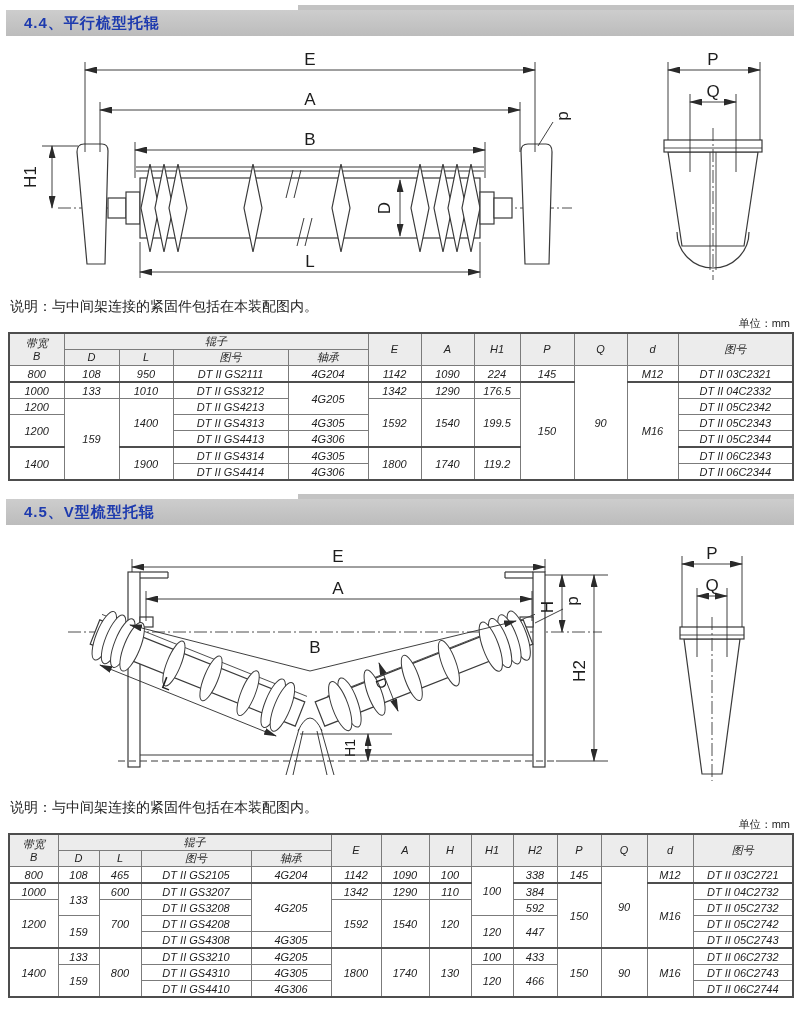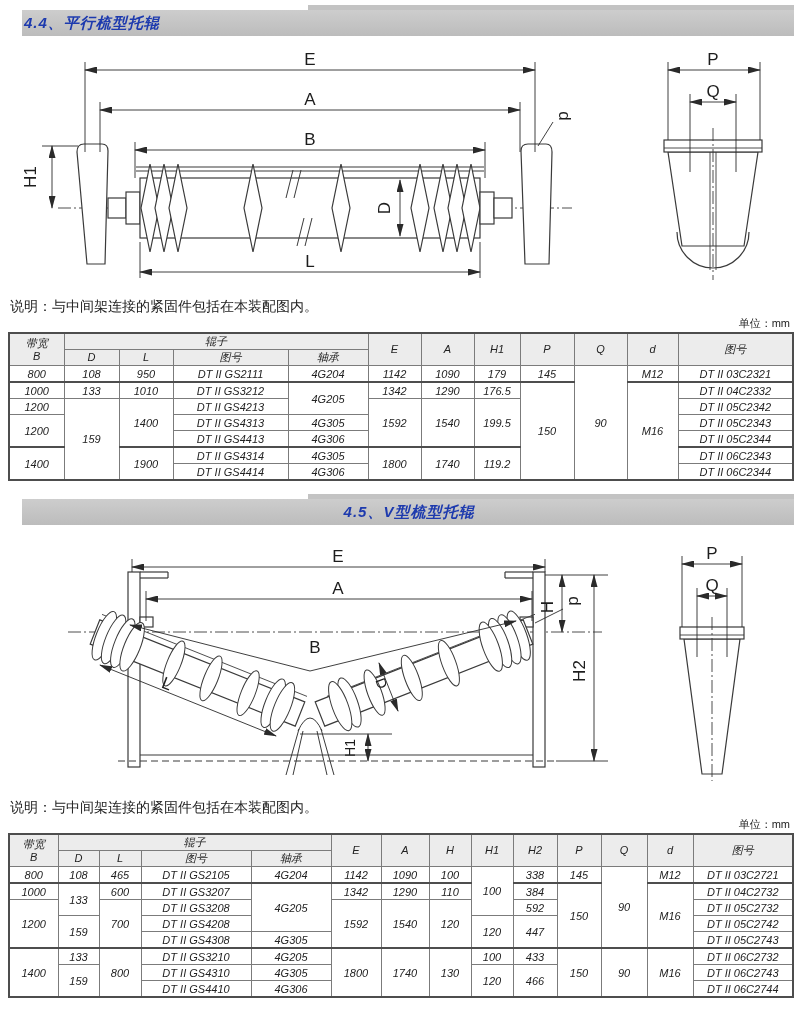--- a/index.html
+++ b/index.html
@@ -1,19 +1,19 @@
 <!DOCTYPE html>
 <html><head>
 <meta charset="utf-8">
 <style>
   html,body{margin:0;padding:0;background:#fff;}
   .page{width:800px;height:1021px;margin:0 auto;background:#fff;overflow:hidden;
         font-family:"Liberation Sans","DejaVu Sans",sans-serif;color:#222;}
-  .secbar{position:relative;margin:10px 6px 4px 22px;height:26px;line-height:26px;
-          background:linear-gradient(#cdcdcd,#bcbcbc);padding-left:2px;font-style:italic;}
+  .secbar{position:relative;margin:10px 6px 4px 6px;height:26px;line-height:26px;
+          background:linear-gradient(#cdcdcd,#bcbcbc);padding-left:18px;}
   .secbar .step{position:absolute;top:-5px;left:37%;right:0;height:5px;background:#c3c3c3;}
   .sec-title{color:#1d3aae;font-weight:bold;font-size:15px;letter-spacing:1px;}
   .drawwrap{width:800px;}
   svg{display:block;}
   .noteline{font-size:14px;margin:2px 10px 0 10px;}
   .unitline{font-size:11px;text-align:right;margin:0 10px 1px 12px;}
   .tblhost{margin:0 8px;}
   table{border-collapse:collapse;table-layout:fixed;width:784px;border:2px solid #4d4d4d;
         font-size:11px;font-style:italic;}
   th,td{border:1px solid #7b7b7b;text-align:center;padding:0 1px;height:15px;
@@ -173,21 +173,21 @@
         </thead>
         <tbody>
           <tr>
             <td>800</td>
             <td>108</td>
             <td>950</td>
             <td>DT II GS2111</td>
             <td>4G204</td>
             <td>1142</td>
             <td>1090</td>
-            <td>179</td>
+            <td>224</td>
             <td>145</td>
             <td rowspan="7">90</td>
             <td>M12</td>
             <td>DT II 03C2321</td>
           </tr>
           <tr class="thick">
             <td>1000</td>
             <td>133</td>
             <td>1010</td>
             <td>DT II GS3212</td>
@@ -232,21 +232,21 @@
           </tr>
           <tr>
             <td>DT II GS4414</td>
             <td>4G306</td>
             <td>DT II 06C2344</td>
           </tr>
         </tbody>
       </table>
     </div>
 
-  <div class="secbar" style="margin-top:18px;text-align:center;">
+  <div class="secbar" style="margin-top:18px;">
     <div class="step"></div>
     <span class="sec-title">4.5、V型梳型托辊</span>
   </div>
 
   <div class="drawwrap">
   <svg viewBox="0 0 800 268" width="800" height="268">
     <defs>
       <marker id="m2" markerUnits="userSpaceOnUse" markerWidth="13" markerHeight="7" refX="12" refY="3.5" orient="auto-start-reverse">
         <path d="M0,0 L13,3.5 L0,7 Z" fill="#2a2a2a"></path>
       </marker>

